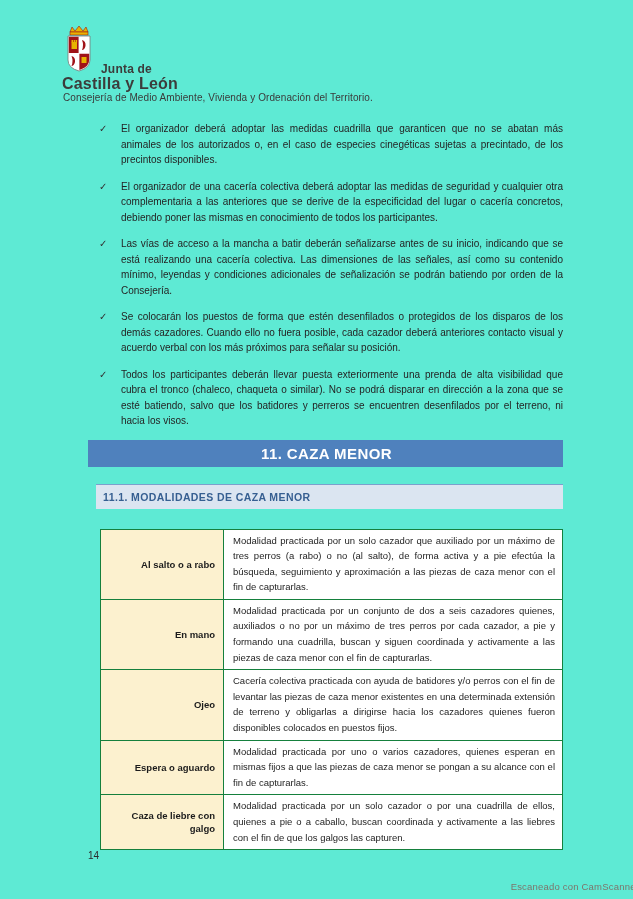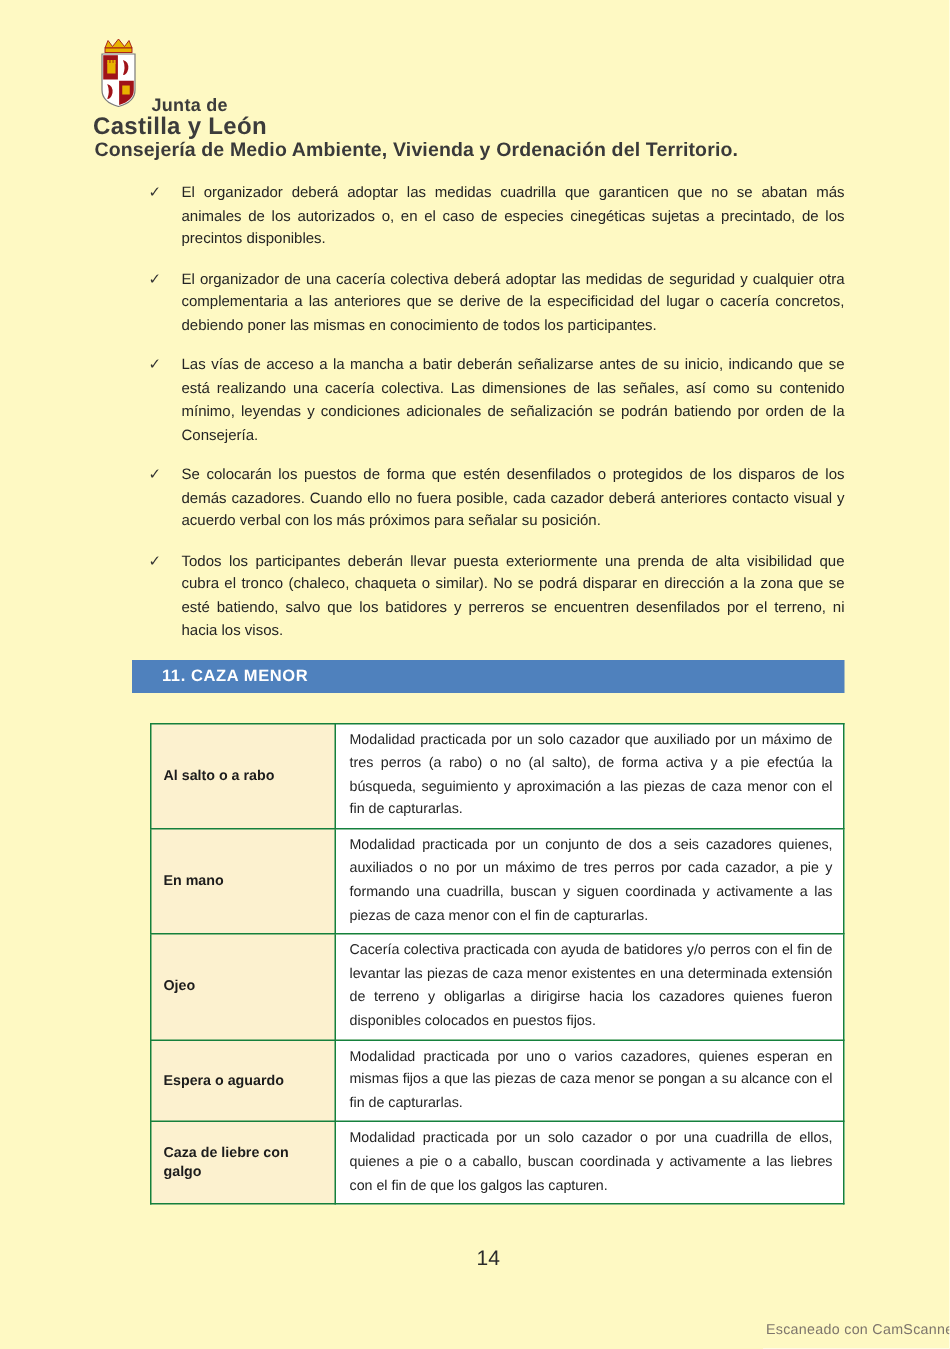--- a/index.html
+++ b/index.html
@@ -1,68 +1,69 @@
 <!DOCTYPE html>
 <html><head>
 <meta charset="utf-8">
 <style>
   html,body{margin:0;padding:0;background:#ffffff;}
   .page{
     position:relative;
     width:633px;height:899px;
-    background:#fef9c3;
+    background:#5eead4;
     font-family:"Liberation Sans", sans-serif;
     color:#222;
     overflow:hidden;
   }
   
   .logo-block{position:absolute;left:62px;top:26px;}
   .logo-row{display:flex;align-items:flex-end;}
   .coat{width:34px;height:46px;margin-right:5px;}
   .logo-name{font-weight:bold;color:#3c3c3b;font-size:12px;line-height:13px;letter-spacing:.2px;}
   .logo-name2{font-weight:bold;color:#3c3c3b;font-size:16px;line-height:13px;letter-spacing:.2px;margin-top:1px;}
-  .department{position:absolute;left:63px;top:92px;font-size:13px;color:#3a3a3a;letter-spacing:.1px;font-weight:bold;}
+  .department{position:absolute;left:63px;top:92px;font-size:10px;color:#3a3a3a;letter-spacing:.1px;}
   
   .content{position:absolute;left:88px;top:121px;width:475px;}
   
   .bullet{display:flex;margin-bottom:11px;}
   .bullet .mark{width:22px;flex:0 0 22px;margin-left:11px;font-size:10px;color:#333;line-height:15.5px;}
   .bullet .btxt{flex:1;font-size:10px;line-height:15.5px;text-align:justify;color:#242424;}
   
   .h-main{
     margin-top:2px;
     background:#4f81bd;color:#ffffff;
-    font-weight:bold;font-size:11px;letter-spacing:.4px;
-    padding:5px 6px 5px 20px;
+    font-weight:bold;font-size:15px;letter-spacing:.4px;
+    padding:5px 6px 5px 8px;
+    text-align:center;
   }
   .h-sub{
     margin-top:17px;margin-left:8px;
     background:#dbe5f1;color:#365f91;
     border-top:1px solid #7ba0cd;
     font-weight:bold;font-size:10.5px;letter-spacing:.4px;
     padding:6px 6px 6px 7px;
   }
   
   .tbl-wrap{margin-top:20px;margin-left:12px;width:463px;}
   table.modalidades{border-collapse:collapse;width:100%;}
   table.modalidades td{
     border:1px solid #15803d;
     vertical-align:middle;
   }
   td.lab{
     width:106px;background:#fcf1cf;
     font-weight:bold;font-size:9.5px;color:#1c1c1c;
-    text-align:left;padding:4px 8px;line-height:13px;
+    text-align:right;padding:4px 8px;line-height:13px;
   }
   td.desc{
     font-size:9.5px;line-height:15.6px;color:#242424;
     text-align:justify;padding:3px 7px 4px 9px;background:#fff;
   }
   
-  .pagenum{margin-top:27px;text-align:center;font-size:14px;color:#2b2b2b;}
+  .pagenum{font-size:10px;color:#2b2b2b;}
   .watermark{
     position:absolute;bottom:7px;right:-6px;
     font-size:9.5px;color:#7d756c;letter-spacing:.2px;white-space:nowrap;
   }
 </style>
 </head>
 <body>
 
 <div class="page">
 
@@ -111,20 +112,21 @@
     <div class="bullet">
       <span class="mark">✓</span>
       <span class="btxt">Se colocarán los puestos de forma que estén desenfilados o protegidos de los disparos de los demás cazadores. Cuando ello no fuera posible, cada cazador deberá anteriores contacto visual y acuerdo verbal con los más próximos para señalar su posición.</span>
     </div>
     <div class="bullet">
       <span class="mark">✓</span>
       <span class="btxt">Todos los participantes deberán llevar puesta exteriormente una prenda de alta visibilidad que cubra el tronco (chaleco, chaqueta o similar). No se podrá disparar en dirección a la zona que se esté batiendo, salvo que los batidores y perreros se encuentren desenfilados por el terreno, ni hacia los visos.</span>
     </div>
 
     <div class="h-main">11. CAZA MENOR</div>
+    <div class="h-sub">11.1. MODALIDADES DE CAZA MENOR</div>
 
     <div class="tbl-wrap">
       <table class="modalidades">
         <tbody>
           <tr>
             <td class="lab">Al salto o a rabo</td>
             <td class="desc">Modalidad practicada por un solo cazador que auxiliado por un máximo de tres perros (a rabo) o no (al salto), de forma activa y a pie efectúa la búsqueda, seguimiento y aproximación a las piezas de caza menor con el fin de capturarlas.</td>
           </tr>
           <tr>
             <td class="lab">En mano</td>

